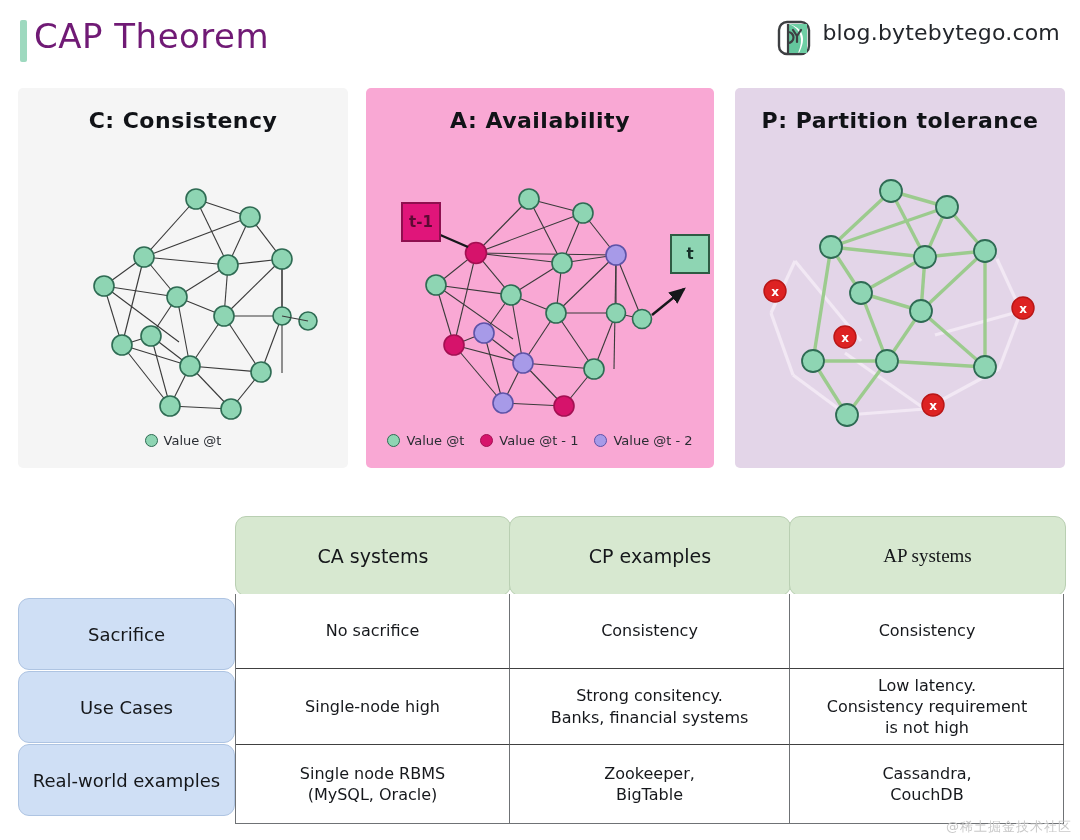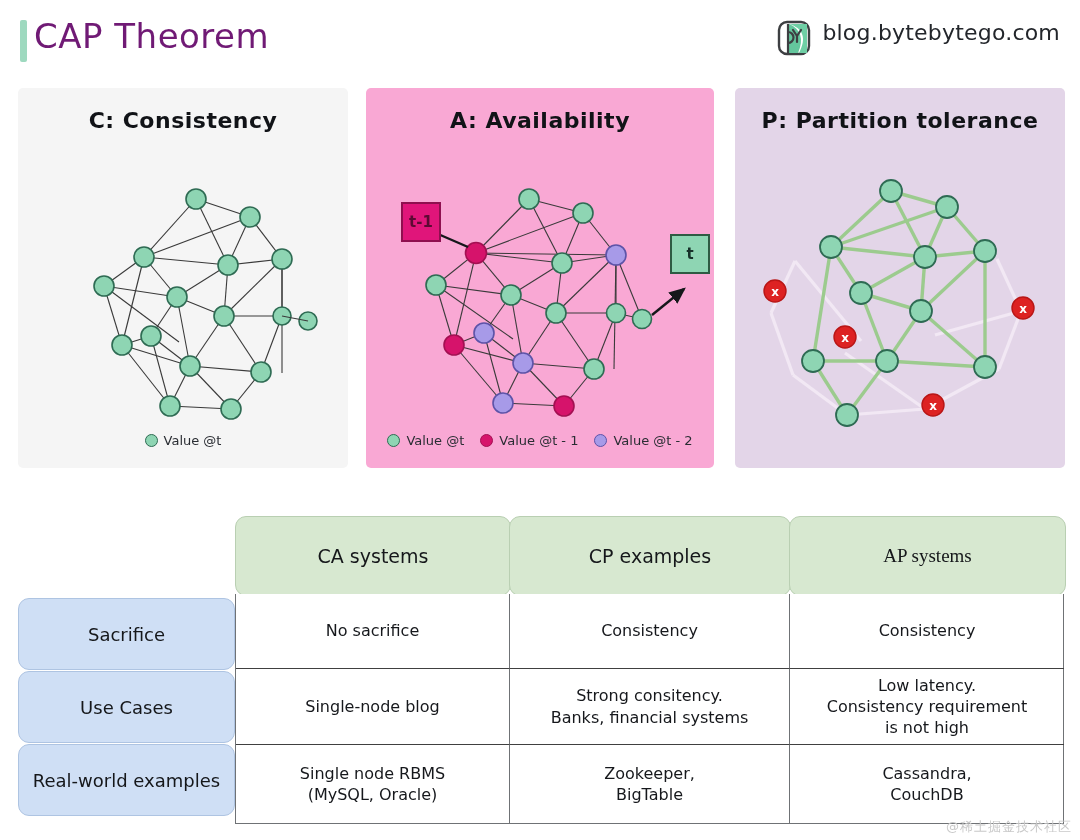--- a/index.html
+++ b/index.html
@@ -350,21 +350,21 @@
   <div class="hdr-cell" id="hdr-ap">AP systems</div>
 
   <div class="row-label" id="rl-0">Sacrifice</div>
   <div class="row-label" id="rl-1">Use Cases</div>
   <div class="row-label" id="rl-2">Real-world examples</div>
 
   <div id="grid">
     <div class="cell">No sacrifice</div>
     <div class="cell">Consistency</div>
     <div class="cell">Consistency</div>
-    <div class="cell">Single-node blog</div>
+    <div class="cell">Single-node high</div>
     <div class="cell">Strong consitency.<br>Banks, financial systems</div>
     <div class="cell">Low latency.<br>Consistency requirement<br>is not high</div>
     <div class="cell">Single node RBMS<br>(MySQL, Oracle)</div>
     <div class="cell">Zookeeper,<br>BigTable</div>
     <div class="cell">Cassandra,<br>CouchDB</div>
   </div>
 </div>
 
 <div id="watermark">@稀土掘金技术社区</div>
 

